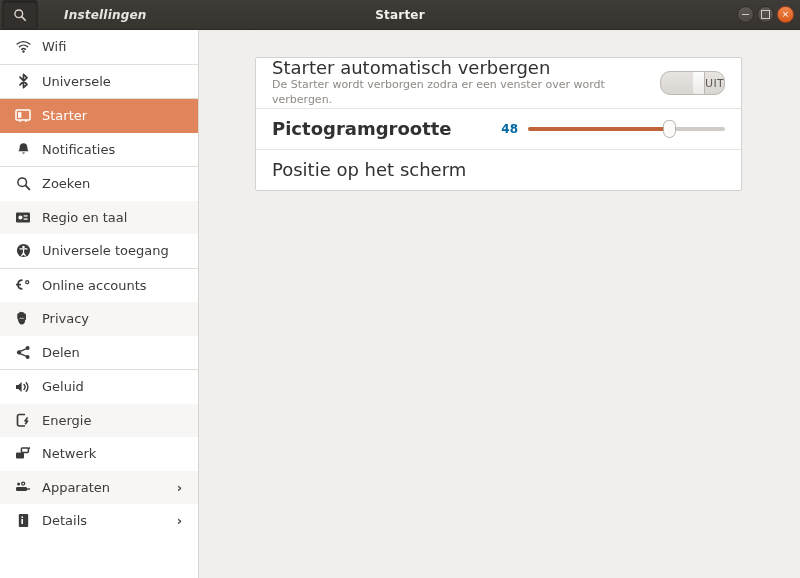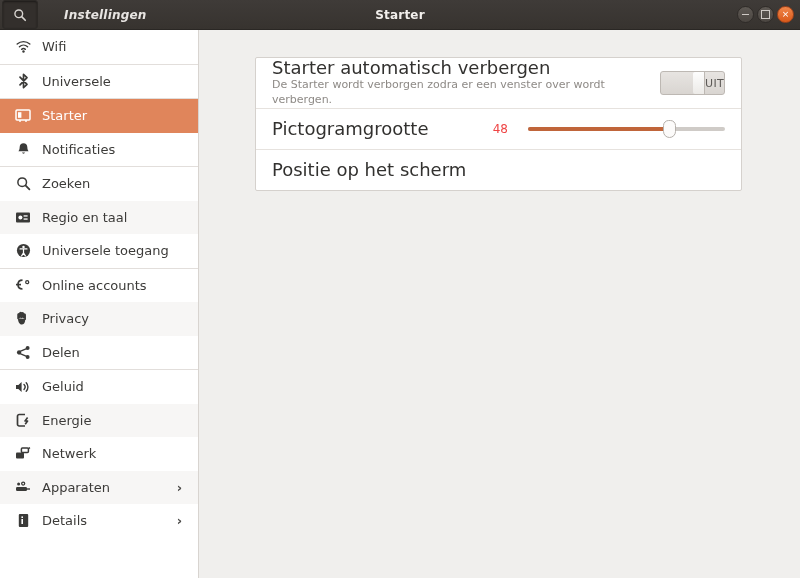--- a/index.html
+++ b/index.html
@@ -178,41 +178,41 @@
   }
   .row {
     display: flex;
     align-items: center;
     padding: 0 16px;
     box-sizing: border-box;
     position: relative;
   }
   .row + .row { border-top: 1px solid #e6e2de; }
   .row-hide { height: 50px; }
-  .row-size { height: 41px; }
+  .row-size { height: 41px; font-weight: bold; }
   .row-pos  { height: 41px; }
   .row-texts { display: flex; flex-direction: column; justify-content: center; }
   .r-title {
     font-size: 18px;
     color: #32312f;
     line-height: 16px;
   }
   .r-sub {
     font-size: 11px;
     color: #8e8a86;
     line-height: 15px;
     margin-top: 1px;
   }
   .spacer { flex: 1 1 auto; }
 
   
   .toggle {
     width: 66px;
     height: 24px;
-    border-radius: 3px;
+    border-radius: 10px;
     border: 1px solid #bdb8b3;
     background: linear-gradient(to bottom,#e7e4e1,#d9d5d1);
     display: flex;
     align-items: center;
     cursor: pointer;
     box-sizing: border-box;
     overflow: hidden;
     padding-left: 32px;
   }
   .toggle .knob {
@@ -228,22 +228,22 @@
     text-align: center;
     font-size: 11px;
     color: #5d5a57;
     font-weight: normal;
     letter-spacing: .3px;
   }
 
   
   .slider-value {
     font-size: 12px;
-    color: #ef4444;
-    margin-right: 20px;
+    color: #0369a1;
+    margin-right: 10px;
   }
   .slider-wrap {
     position: relative;
     width: 197px;
     height: 20px;
     display: flex;
     align-items: center;
     cursor: pointer;
   }
   .track {

